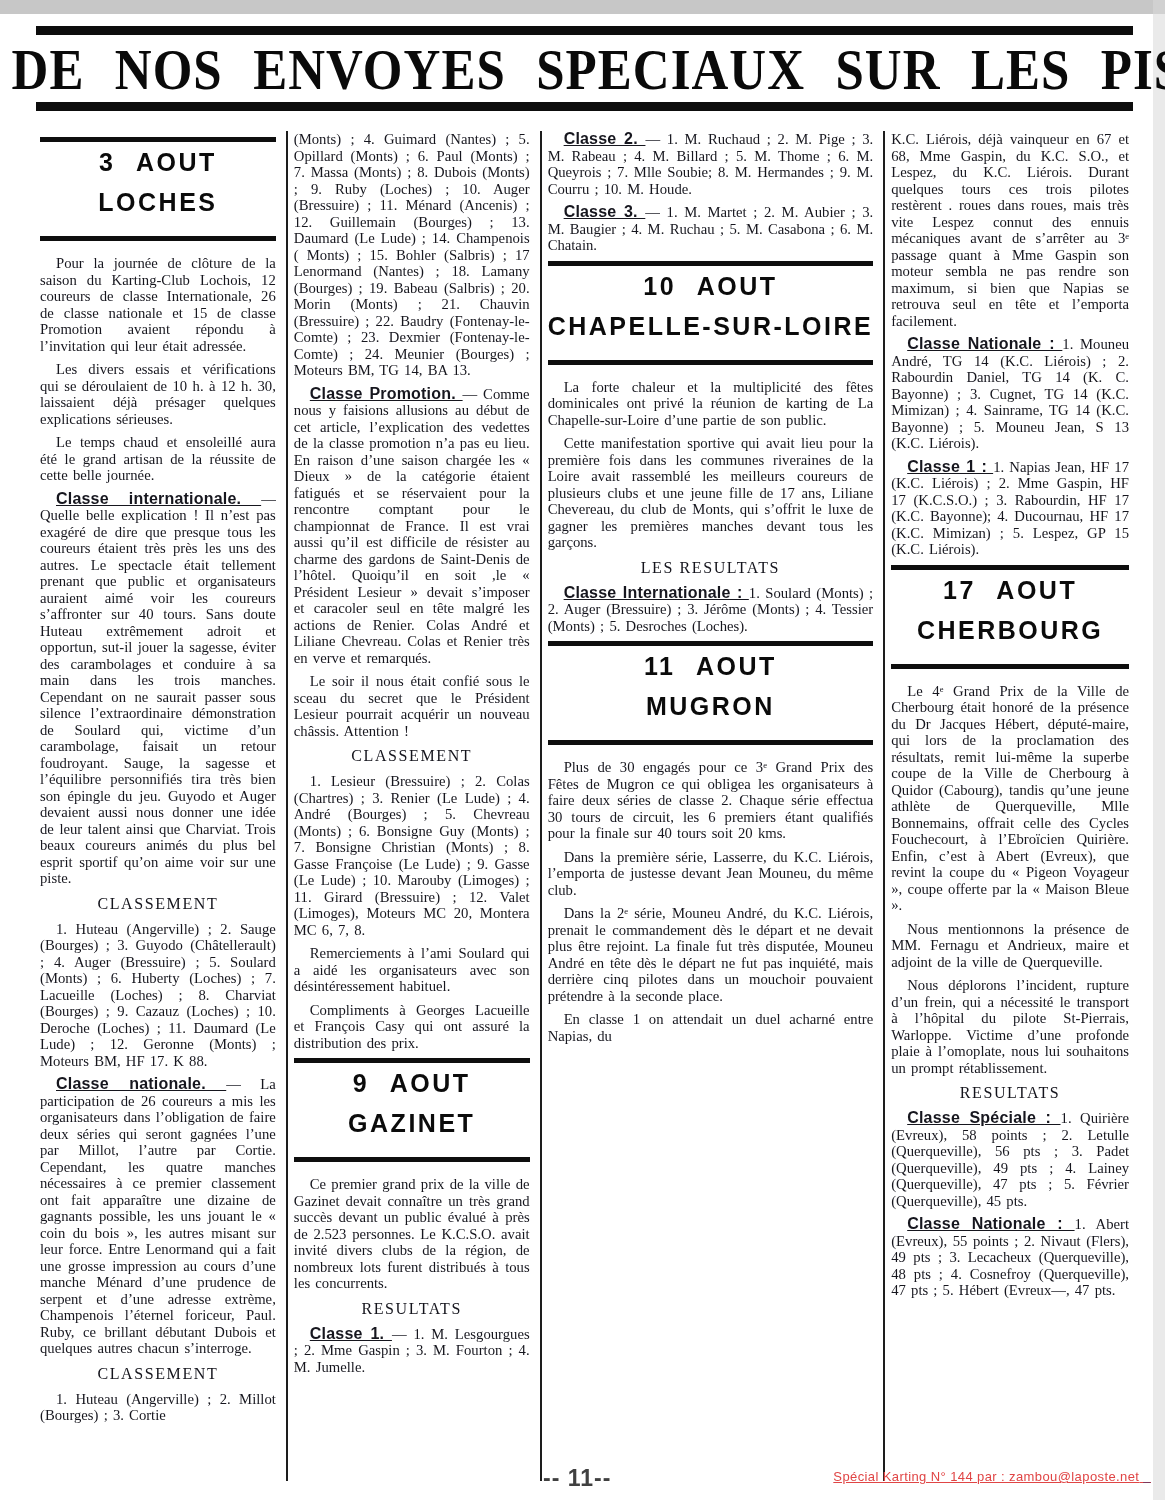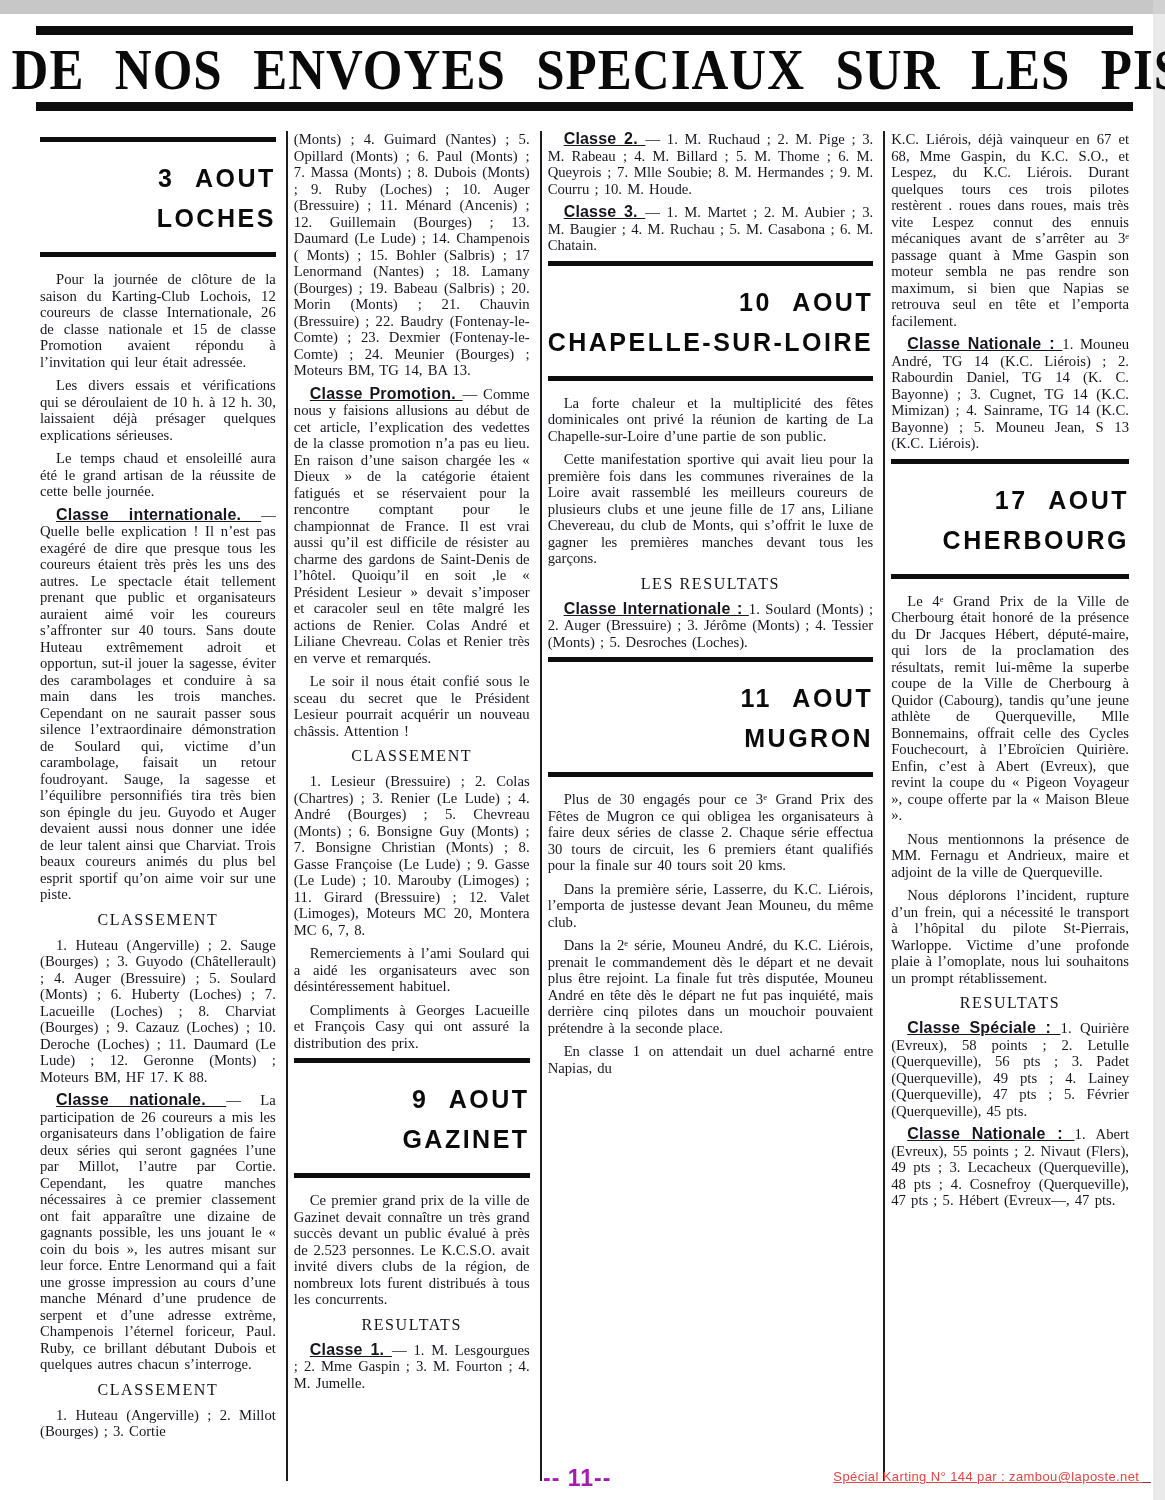--- a/index.html
+++ b/index.html
@@ -62,22 +62,22 @@
     font-weight:bold;
     font-size:16px;
     letter-spacing:.2px;
     text-decoration:underline;
   }
 
   .section-head{
     border-top:5px solid #0e0e0e;
     border-bottom:5px solid #0e0e0e;
     margin:6px 0 14px 0;
-    padding:16px 0 14px 0;
-    text-align:right;
+    padding:0 0 14px 0;
+    text-align:center;
   }
   .section-head-line{
     font-family:"Liberation Sans", sans-serif;
     font-weight:bold;
     font-size:25px;
     letter-spacing:2.5px;
     word-spacing:12px;
     line-height:40px;
     white-space:nowrap;
     color:#0b0b0b;
@@ -91,21 +91,21 @@
   }
 
   
   .page-number{
     position:absolute;
     left:543px;bottom:8px;
     font-family:"Liberation Sans", sans-serif;
     font-weight:bold;
     font-size:23px;
     letter-spacing:1px;
-    color:#a21caf;
+    color:#404040;
   }
   .footer-credit{
     position:absolute;
     right:14px;bottom:16px;
     font-family:"Liberation Sans", sans-serif;
     font-size:13px;
     letter-spacing:.4px;
     color:#e04545;
     white-space:nowrap;
     text-decoration:underline;
@@ -171,20 +171,21 @@
           <div class="section-head-line">MUGRON</div>
         </div>
         <p class="para">Plus de 30 engagés pour ce 3ᵉ Grand Prix des Fêtes de Mugron ce qui obligea les organisateurs à faire deux séries de classe 2. Chaque série effectua 30 tours de circuit, les 6 premiers étant qualifiés pour la finale sur 40 tours soit 20 kms.</p>
         <p class="para">Dans la première série, Lasserre, du K.C. Liérois, l’emporta de justesse devant Jean Mouneu, du même club.</p>
         <p class="para">Dans la 2ᵉ série, Mouneu André, du K.C. Liérois, prenait le commandement dès le départ et ne devait plus être rejoint. La finale fut très disputée, Mouneu André en tête dès le départ ne fut pas inquiété, mais derrière cinq pilotes dans un mouchoir pouvaient prétendre à la seconde place.</p>
         <p class="para">En classe 1 on attendait un duel acharné entre Napias, du</p>
       </div>
     <div class="col">
         <p class="para noindent">K.C. Liérois, déjà vainqueur en 67 et 68, Mme Gaspin, du K.C. S.O., et Lespez, du K.C. Liérois. Durant quelques tours ces trois pilotes restèrent . roues dans roues, mais très vite Lespez connut des ennuis mécaniques avant de s’arrêter au 3ᵉ passage quant à Mme Gaspin son moteur sembla ne pas rendre son maximum, si bien que Napias se retrouva seul en tête et l’emporta facilement.</p>
         <p class="para"><span class="lead">Classe Nationale : </span>1. Mouneu André, TG 14 (K.C. Liérois) ; 2. Rabourdin Daniel, TG 14 (K. C. Bayonne) ; 3. Cugnet, TG 14 (K.C. Mimizan) ; 4. Sainrame, TG 14 (K.C. Bayonne) ; 5. Mouneu Jean, S 13 (K.C. Liérois).</p>
+        <p class="para"><span class="lead">Classe 1 : </span>1. Napias Jean, HF 17 (K.C. Liérois) ; 2. Mme Gaspin, HF 17 (K.C.S.O.) ; 3. Rabourdin, HF 17 (K.C. Bayonne); 4. Ducournau, HF 17 (K.C. Mimizan) ; 5. Lespez, GP 15 (K.C. Liérois).</p>
         <div class="section-head">
           <div class="section-head-line">17 AOUT</div>
           <div class="section-head-line">CHERBOURG</div>
         </div>
         <p class="para">Le 4ᵉ Grand Prix de la Ville de Cherbourg était honoré de la présence du Dr Jacques Hébert, député-maire, qui lors de la proclamation des résultats, remit lui-même la superbe coupe de la Ville de Cherbourg à Quidor (Cabourg), tandis qu’une jeune athlète de Querqueville, Mlle Bonnemains, offrait celle des Cycles Fouchecourt, à l’Ebroïcien Quirière. Enfin, c’est à Abert (Evreux), que revint la coupe du « Pigeon Voyageur », coupe offerte par la « Maison Bleue ».</p>
         <p class="para">Nous mentionnons la présence de MM. Fernagu et Andrieux, maire et adjoint de la ville de Querqueville.</p>
         <p class="para">Nous déplorons l’incident, rupture d’un frein, qui a nécessité le transport à l’hôpital du pilote St-Pierrais, Warloppe. Victime d’une profonde plaie à l’omoplate, nous lui souhaitons un prompt rétablissement.</p>
         <div class="subhead">RESULTATS</div>
         <p class="para"><span class="lead">Classe Spéciale : </span>1. Quirière (Evreux), 58 points ; 2. Letulle (Querqueville), 56 pts ; 3. Padet (Querqueville), 49 pts ; 4. Lainey (Querqueville), 47 pts ; 5. Février (Querqueville), 45 pts.</p>
         <p class="para"><span class="lead">Classe Nationale : </span>1. Abert (Evreux), 55 points ; 2. Nivaut (Flers), 49 pts ; 3. Lecacheux (Querqueville), 48 pts ; 4. Cosnefroy (Querqueville), 47 pts ; 5. Hébert (Evreux—, 47 pts.</p>

